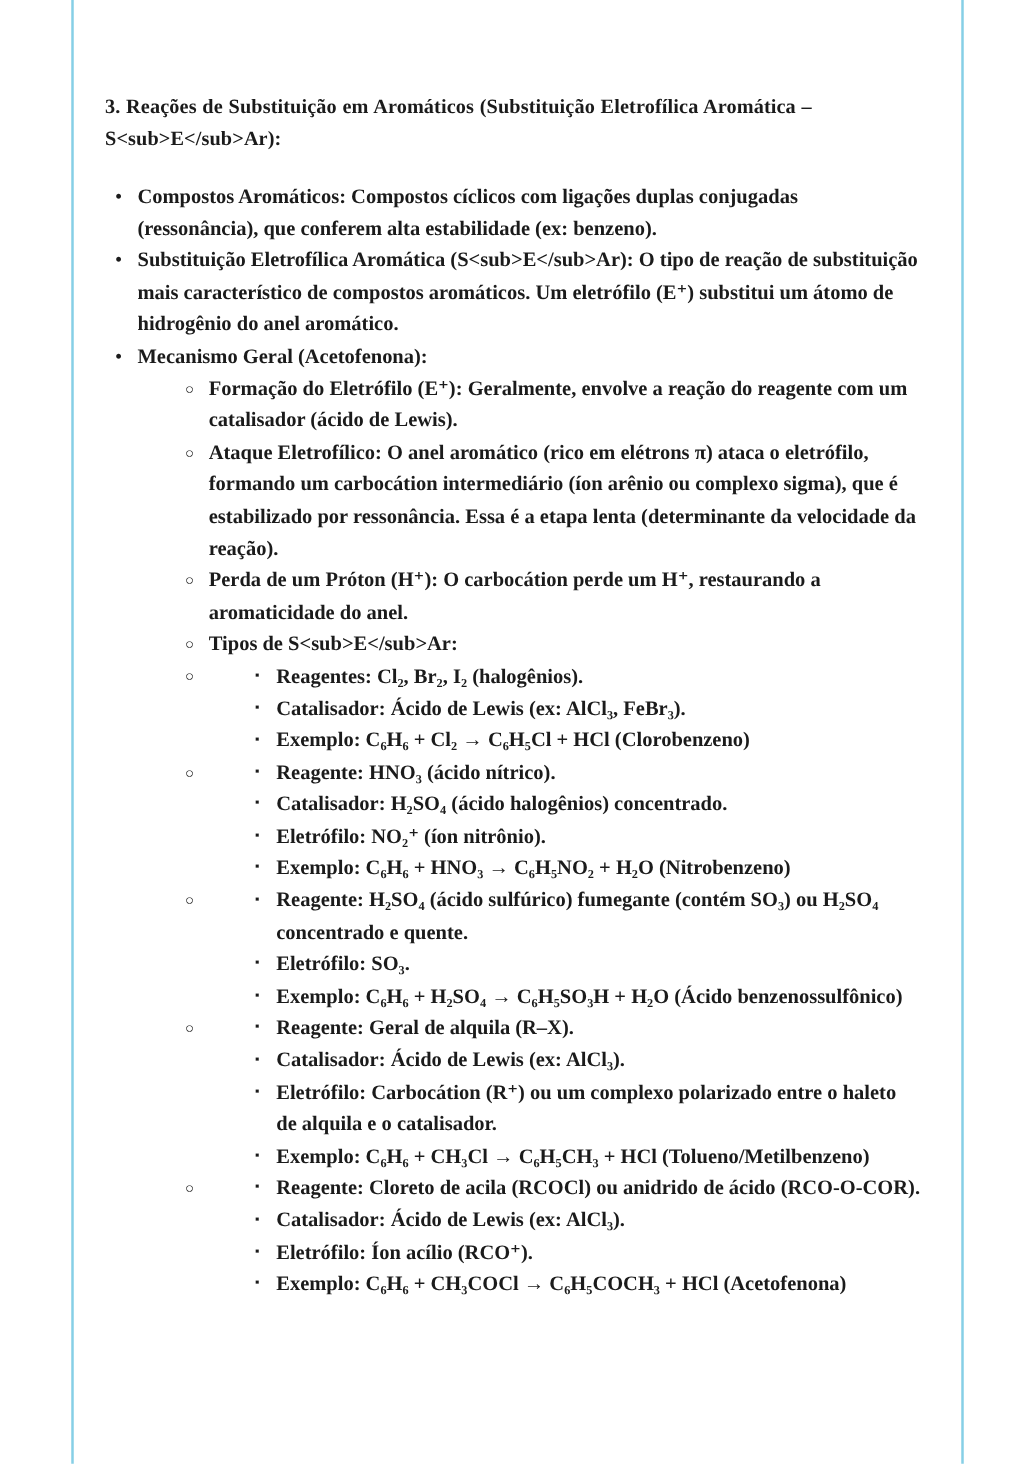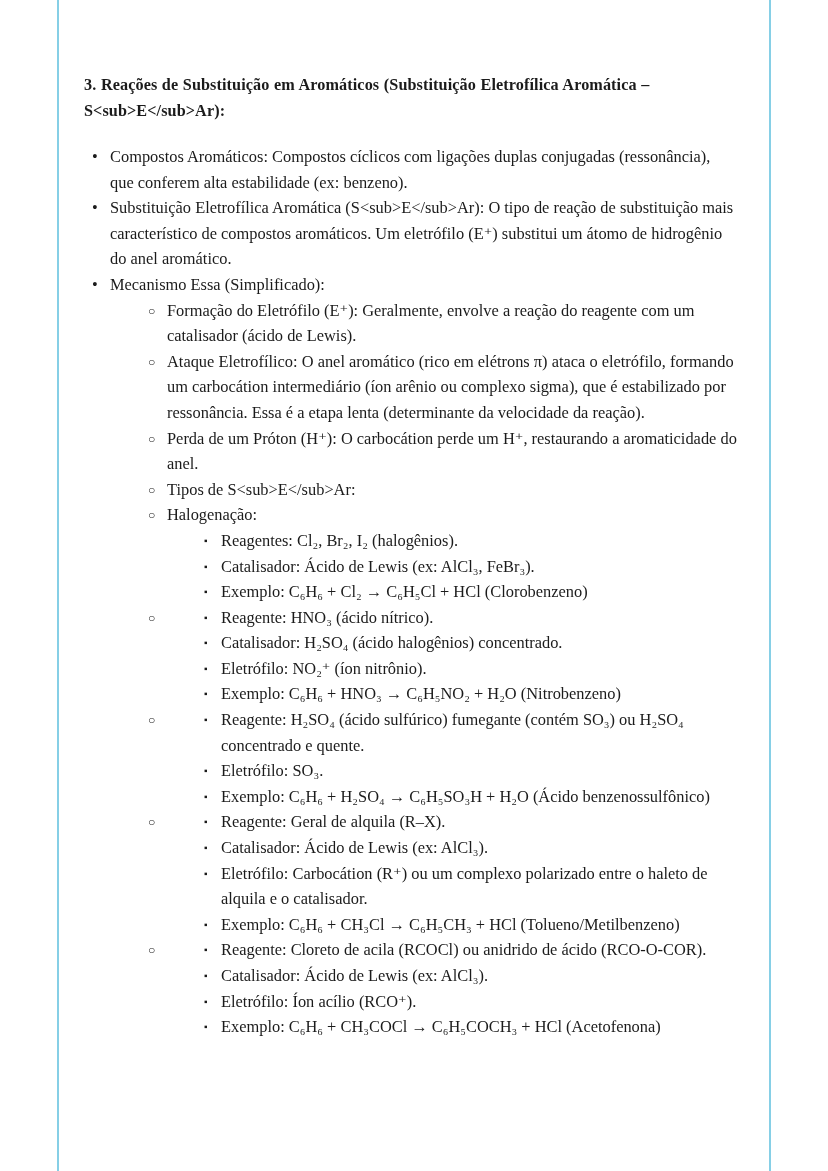--- a/index.html
+++ b/index.html
@@ -99,21 +99,21 @@
     padding-left: 25px;
   }
   ul.lvl3 > li > .mk {
     position: absolute;
     left: 8px;
     top: 0;
     font-size: 10px;
     line-height: 25.6px;
   }
 
-  .txt { display: block; }
+  .txt { display: block; font-weight: bold; }
 </style>
 </head>
 <body>
 
 <div class="page-rule left"></div>
 <div class="page-rule right"></div>
 
 <div class="doc">
 
   <h1 class="heading">3. Reações de Substituição em Aromáticos (Substituição Eletrofílica Aromática – S&lt;sub&gt;E&lt;/sub&gt;Ar):</h1>
@@ -125,21 +125,21 @@
       <span class="txt">Compostos Aromáticos: Compostos cíclicos com ligações duplas conjugadas (ressonância), que conferem alta estabilidade (ex: benzeno).</span>
     </li>
 
     <li>
       <span class="mk">•</span>
       <span class="txt">Substituição Eletrofílica Aromática (S&lt;sub&gt;E&lt;/sub&gt;Ar): O tipo de reação de substituição mais característico de compostos aromáticos. Um eletrófilo (E⁺) substitui um átomo de hidrogênio do anel aromático.</span>
     </li>
 
     <li>
       <span class="mk">•</span>
-      <span class="txt">Mecanismo Essa (Simplificado):</span>
+      <span class="txt">Mecanismo Geral (Acetofenona):</span>
 
       <ul class="lvl2">
 
         <li>
           <span class="mk">○</span>
           <span class="txt">Formação do Eletrófilo (E⁺): Geralmente, envolve a reação do reagente com um catalisador (ácido de Lewis).</span>
         </li>
 
         <li>
           <span class="mk">○</span>
@@ -151,21 +151,20 @@
           <span class="txt">Perda de um Próton (H⁺): O carbocátion perde um H⁺, restaurando a aromaticidade do anel.</span>
         </li>
 
         <li>
           <span class="mk">○</span>
           <span class="txt">Tipos de S&lt;sub&gt;E&lt;/sub&gt;Ar:</span>
         </li>
 
         <li>
           <span class="mk">○</span>
-          <span class="txt">Halogenação:</span>
           <ul class="lvl3">
             <li>
               <span class="mk">▪</span>
               <span class="txt">Reagentes: Cl₂, Br₂, I₂ (halogênios).</span>
             </li>
             <li>
               <span class="mk">▪</span>
               <span class="txt">Catalisador: Ácido de Lewis (ex: AlCl₃, FeBr₃).</span>
             </li>
             <li>

